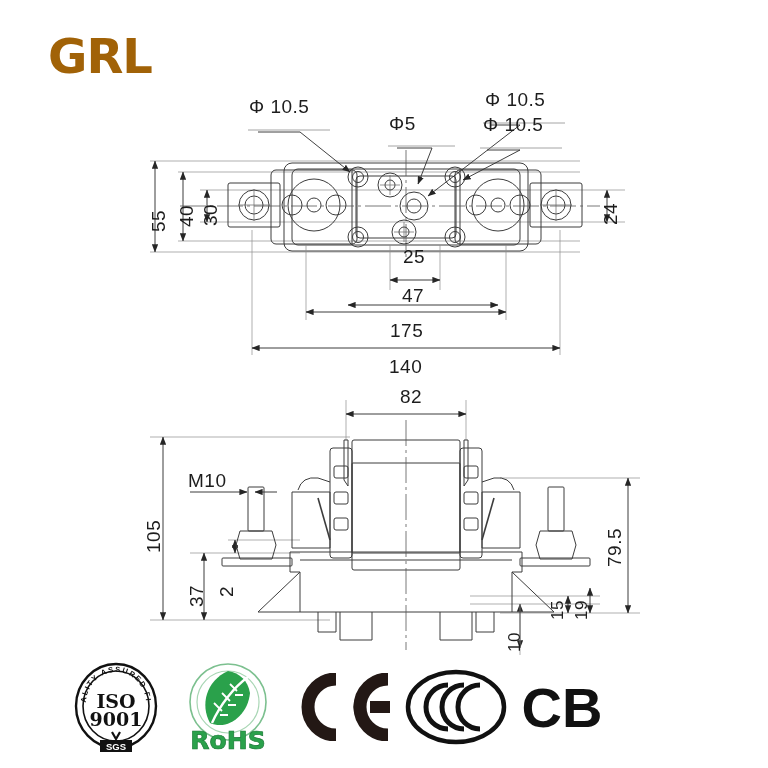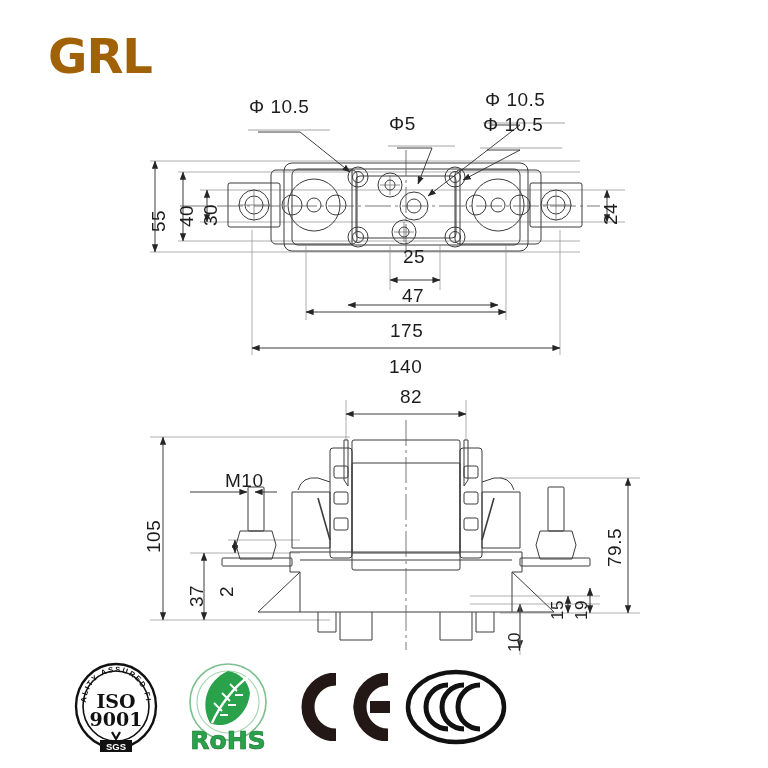--- a/index.html
+++ b/index.html
@@ -287,21 +287,21 @@
 
 <div class="abs dim" style="left:403px;top:246px;">25</div>
 <div class="abs dim" style="left:402px;top:285px;">47</div>
 <div class="abs dim" style="left:390px;top:320px;">175</div>
 <div class="abs dim" style="left:389px;top:356px;">140</div>
 
 <div class="abs dim" style="left:400px;top:386px;">82</div>
 <div class="abs dim rot" style="left:143px;top:553px;">105</div>
 <div class="abs dim rot" style="left:186px;top:607px;">37</div>
 <div class="abs dim rot" style="left:216px;top:597px;">2</div>
-<div class="abs dim" style="left:188px;top:470px;margin-left:37px;">M10</div>
+<div class="abs dim" style="left:188px;top:470px;">M10</div>
 <div class="abs dim rot" style="left:604px;top:567px;">79.5</div>
 <div class="abs dim rot small" style="left:548px;top:620px;">15</div>
 <div class="abs dim rot small" style="left:572px;top:620px;">19</div>
 <div class="abs dim rot small" style="left:505px;top:652px;">10</div>
 
 <div id="certrow">
 
   <div class="cert iso-wrap">
     <svg viewBox="0 0 96 96" width="96" height="96">
       <ellipse cx="48" cy="46" rx="40" ry="42" fill="none" stroke="#111" stroke-width="2.4"></ellipse>
@@ -343,14 +343,19 @@
 
   <div class="cert ccc-wrap">
     <svg viewBox="0 0 104 76" width="104" height="76">
       <ellipse cx="52" cy="38" rx="48" ry="35" fill="none" stroke="#111" stroke-width="4.5"></ellipse>
       <path d="M44,16 A22,22 0 1,0 44,60" fill="none" stroke="#111" stroke-width="5"></path>
       <path d="M60,16 A22,22 0 1,0 60,60" fill="none" stroke="#111" stroke-width="5"></path>
       <path d="M76,16 A22,22 0 1,0 76,60" fill="none" stroke="#111" stroke-width="5"></path>
     </svg>
   </div>
 
+  <div class="cert cb-wrap">
+    <svg viewBox="0 0 92 66" width="92" height="66">
+      <text x="46" y="54" text-anchor="middle" font-family="Liberation Sans, sans-serif" font-size="56" font-weight="bold" fill="#111">CB</text>
+    </svg>
+  </div>
 
 </div>
 
 </body></html>

